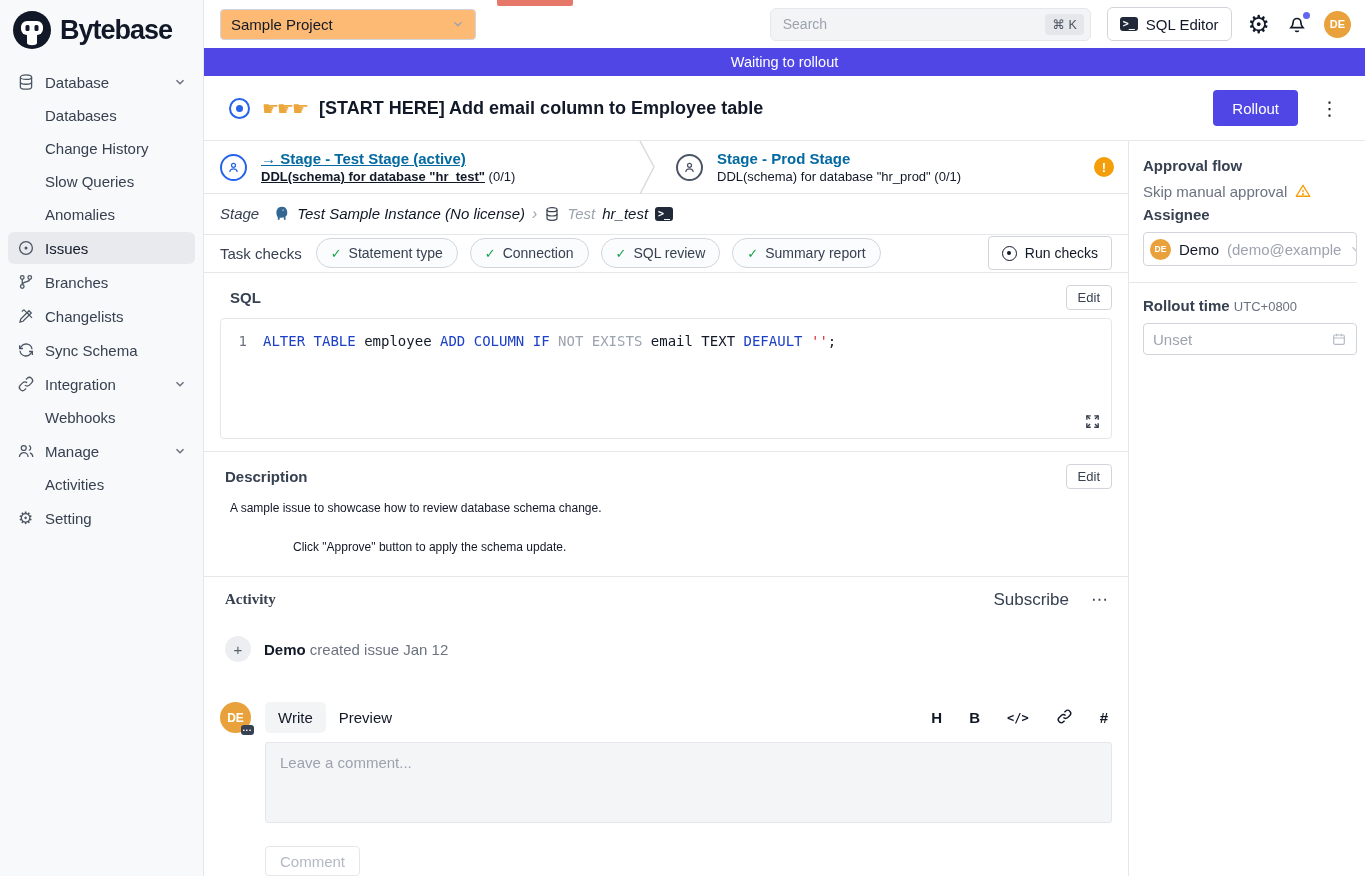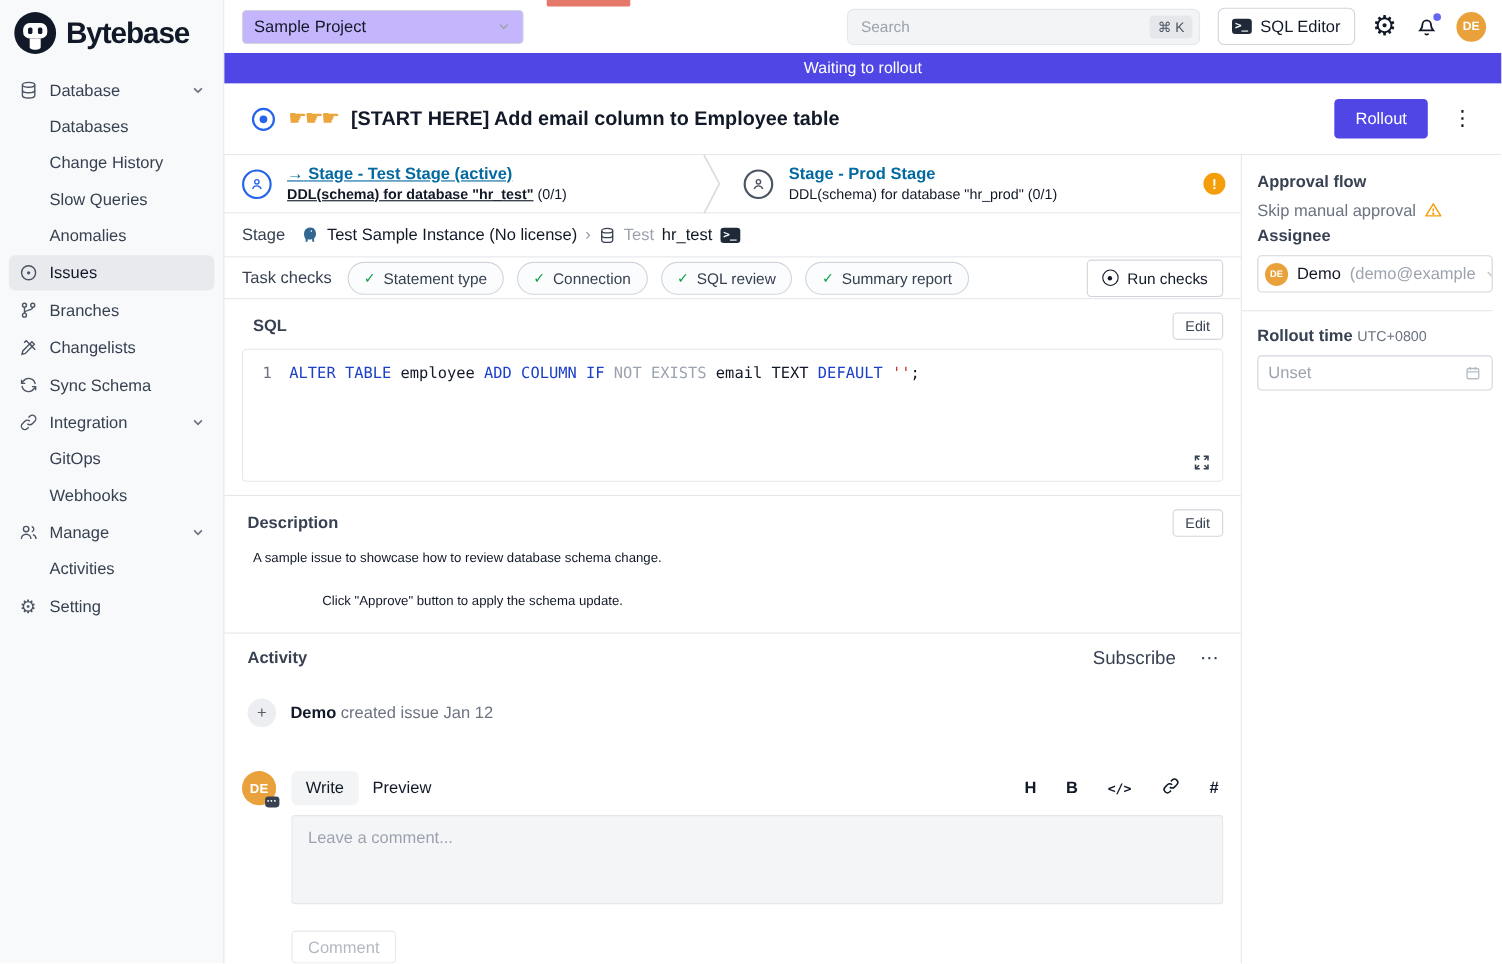--- a/index.html
+++ b/index.html
@@ -24,21 +24,21 @@
   .nav-item .nicon{width:19px;height:19px;flex:0 0 19px;color:#4b5563;display:flex;align-items:center;justify-content:center;}
   .nav-item .chev{margin-left:auto;color:#6b7280;width:14px;height:14px;}
   .nav-item.sub{padding-left:37px;height:31px;}
   .nav-item.selected{background:var(--selbg);color:#111827;font-weight:500;}
   .nav-gear-glyph{font-size:17px;line-height:1;color:#4b5563;}
 
   
   .main{flex:1;display:flex;flex-direction:column;min-width:0;}
   .topbar{height:48px;display:flex;align-items:center;padding:0 14px 0 16px;background:#fff;position:relative;}
   .ribbon-frag{position:absolute;left:293px;top:0;width:76px;height:6px;background:#e2604f;opacity:.85;border-radius:0 0 2px 2px;}
-  .proj-select{width:256px;height:31px;border:1px solid var(--line2);border-radius:4px;background:#c4b5fd;
+  .proj-select{width:256px;height:31px;border:1px solid var(--line2);border-radius:4px;background:#fdba74;
     display:flex;align-items:center;padding:0 10px;font-size:15px;color:#111827;cursor:pointer;}
   .proj-select .chev{margin-left:auto;color:#9ca3af;}
   .top-right{margin-left:auto;display:flex;align-items:center;gap:16px;}
   .search-box{width:321px;height:33px;background:#f3f4f6;border:1px solid var(--line);border-radius:6px;
     display:flex;align-items:center;padding:0 6px 0 12px;font-size:14px;color:var(--faint);cursor:text;}
   .kbd{margin-left:auto;background:#e5e7eb;border-radius:4px;padding:3px 7px;font-size:12.5px;color:#4b5563;}
   .sqled-btn{height:34px;border:1px solid var(--line2);border-radius:6px;background:#fff;display:flex;align-items:center;
     gap:8px;padding:0 12px;font-size:15px;color:#111827;cursor:pointer;}
   .term-badge{background:#1f2937;color:#fff;border-radius:3px;font-family:"DejaVu Sans Mono",monospace;
     font-size:10px;font-weight:bold;padding:2px 3px;line-height:1;display:inline-flex;align-items:center;}
@@ -73,21 +73,21 @@
   .st-title{font-size:15px;font-weight:700;color:#0369a1;}
   .st-title.u{text-decoration:underline;}
   .st-sub{font-size:13px;color:#111827;}
   .st-sub .u{font-weight:700;text-decoration:underline;}
   .st-title.plain{font-weight:600;}
   .chev-sep{flex:0 0 22px;color:#d8dbe0;}
   .warn-dot{width:20px;height:20px;border-radius:50%;background:var(--warn);color:#fff;font-size:13px;font-weight:700;
     display:flex;align-items:center;justify-content:center;margin:auto 14px auto 0;flex:0 0 20px;}
 
   
-  .stage-row{display:flex;align-items:center;gap:14px;height:47px;padding:0 16px;border-bottom:1px solid var(--line);}
+  .stage-row{display:flex;align-items:center;gap:14px;height:47px;padding:0 16px;border-bottom:1px solid var(--line);font-style:italic;}
   .stage-row .lbl{font-size:15px;color:var(--ink2);}
   .mini-select{width:186px;height:33px;border:1px solid var(--line2);border-radius:4px;display:flex;align-items:center;
     padding:0 10px;font-size:14px;color:var(--ink2);cursor:pointer;background:#fff;}
   .mini-select .chev{margin-left:auto;color:#c3c8cf;}
   .crumb{display:flex;align-items:center;gap:7px;font-size:15px;color:#111827;}
   .crumb .sep{color:#9ca3af;font-size:16px;}
   .crumb .envname{color:#9ca3af;}
   .dbicon{width:16px;height:16px;color:#374151;}
 
   
@@ -118,21 +118,21 @@
   .expand-ico{position:absolute;right:10px;bottom:8px;color:#374151;cursor:pointer;width:17px;height:17px;}
 
   
   .desc-sec{border-top:1px solid var(--line);padding:12px 16px;}
   .desc-body{font-size:12px;color:#111827;padding:12px 0 10px 10px;}
   .desc-body .l2{margin-top:25px;margin-left:63px;}
 
   
   .act-sec{border-top:1px solid var(--line);padding:12px 16px;}
   .act-head{display:flex;align-items:center;}
-  .act-head .h{font-size:15px;font-weight:600;color:var(--ink2);padding-left:5px;}
+  .act-head .h{font-size:15px;font-weight:600;color:var(--ink2);padding-left:5px;font-family:Liberation Serif, serif;}
   .subscribe{margin-left:auto;font-size:17px;color:var(--ink2);background:none;border:none;cursor:pointer;}
   .dots-btn{font-size:17px;color:var(--ink2);background:none;border:none;cursor:pointer;margin-left:18px;padding:0 4px;}
   .act-item{display:flex;align-items:center;gap:13px;margin:26px 0 0 5px;}
   .plus-circ{width:26px;height:26px;border-radius:50%;background:#eceef1;color:#57606a;display:flex;align-items:center;
     justify-content:center;font-size:15px;flex:0 0 26px;}
   .act-text{font-size:15px;color:var(--muted);}
   .act-text b{color:#111827;font-weight:700;}
 
   
   .comment-sec{padding:28px 16px 0 16px;display:flex;gap:14px;}
@@ -261,23 +261,20 @@
           <svg viewBox="0 0 24 24" fill="none" stroke="currentColor" stroke-width="1.7" width="18" height="18">
               <path d="M10.5 13.5a4.2 4.2 0 0 0 6 0l3-3a4.2 4.2 0 0 0-6-6l-1.6 1.6"></path>
               <path d="M13.5 10.5a4.2 4.2 0 0 0-6 0l-3 3a4.2 4.2 0 0 0 6 6l1.6-1.6"></path>
             </svg>
         </span>
         <span>Integration</span>
         <svg class="chev" viewBox="0 0 16 16" fill="none" stroke="currentColor" stroke-width="1.8">
             <path d="M4 6l4 4 4-4"></path>
           </svg>
       </div>
-      <div class="nav-item sub">
-          <span>GitOps</span>
-        </div>
       <div class="nav-item sub">
           <span>Webhooks</span>
         </div>
       <div class="nav-item">
         <span class="nicon">
           <svg viewBox="0 0 24 24" fill="none" stroke="currentColor" stroke-width="1.7" width="18" height="18">
               <circle cx="9" cy="8" r="3.3"></circle>
               <path d="M3.2 20c0-3.2 2.6-5.8 5.8-5.8s5.8 2.6 5.8 5.8"></path>
               <path d="M15.8 4.9a3.3 3.3 0 0 1 0 6.4M17.2 14.6c2.2.7 3.8 2.8 3.8 5.4"></path>
             </svg>

